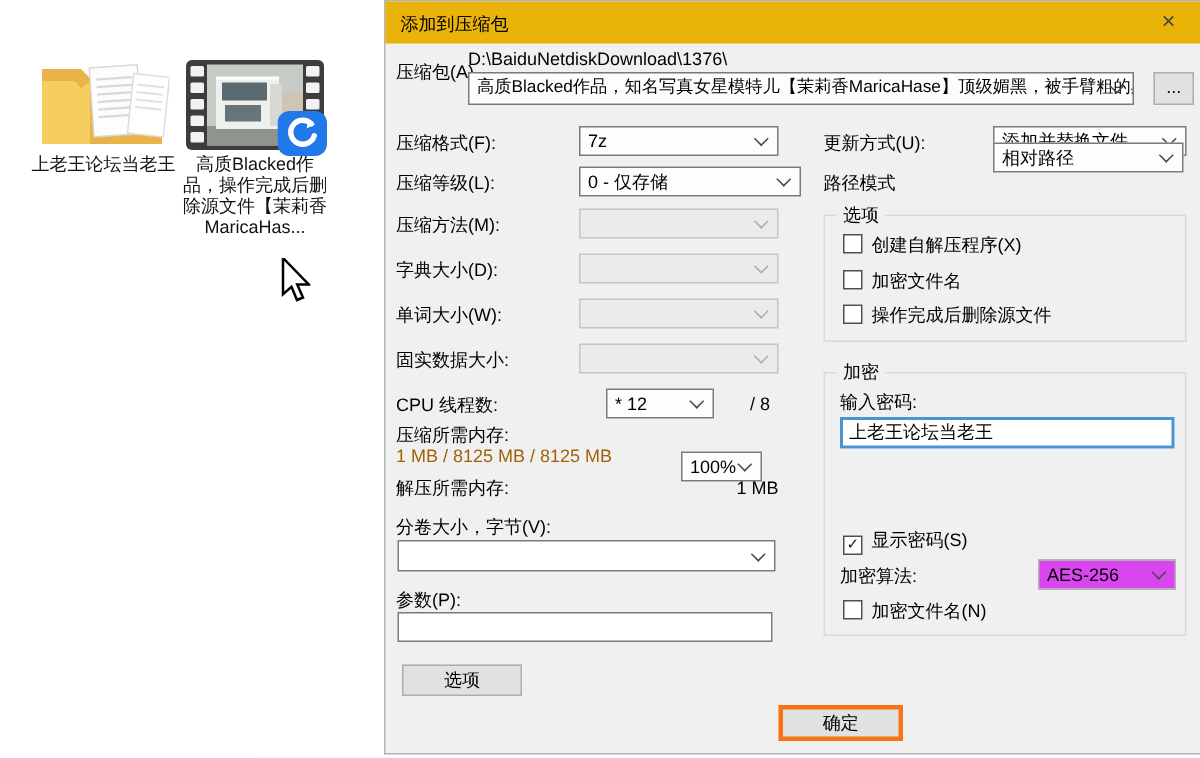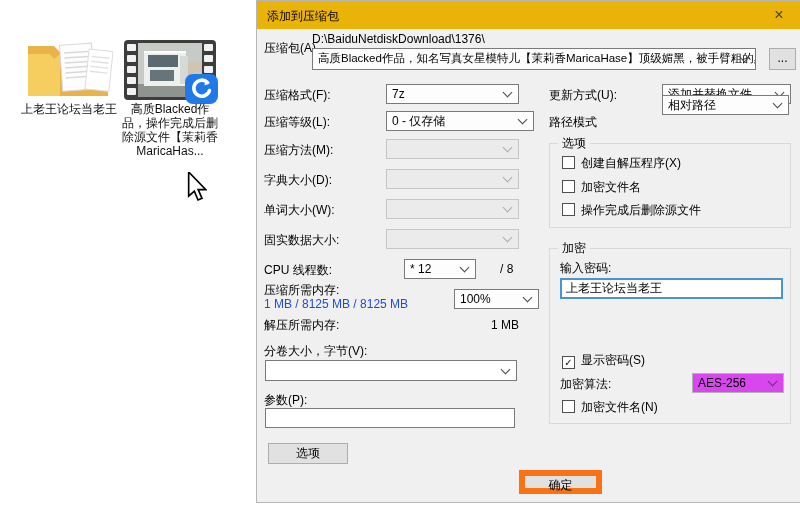--- a/index.html
+++ b/index.html
@@ -14,38 +14,38 @@
   .cursor{position:absolute}
   
   .dialog{
     position:absolute;left:256px;top:0;width:544px;height:503px;box-sizing:border-box;
     background:#f0f0f0;border:1px solid #b6b6b6;border-right:none;
   }
   .titlebar{position:absolute;left:0;top:0;right:0;height:28px;background:#eab308}
   .title{position:absolute;left:10px;top:7px;white-space:nowrap}
   .closebtn{position:absolute;right:0;top:0;width:42px;height:28px;text-align:center;line-height:27px;font-size:16px;color:#444;cursor:default}
   .lbl{position:absolute;white-space:nowrap;line-height:14px}
-  .muted{color:#1d4ed8}
+  .muted{color:#a16207}
   
   .combo{position:absolute;box-sizing:border-box;background:#fdfdfd;border:1px solid #7a7a7a;
          padding:2px 18px 2px 5px;white-space:nowrap;overflow:hidden;line-height:14px}
   .chev{position:absolute;right:7px;top:50%;margin-top:-5px;width:6px;height:6px;
         border-right:1px solid #494949;border-bottom:1px solid #494949;transform:rotate(45deg)}
   .combo.dis{background:#ebebeb;border-color:#c6c6c6}
   .combo.dis .chev{border-color:#adadad}
   .combo.gray{background:#d946ef;border-color:#b2b2b2}
   .combo.small{font-size:11.5px}
   
   .tin{position:absolute;box-sizing:border-box;background:#fff;border:1px solid #7a7a7a;
        font-family:inherit;font-size:12px;padding:1px 4px;outline:none}
   .tin.focus{border:2px solid #4a94d4}
   
   .btn{position:absolute;box-sizing:border-box;background:#e1e1e1;border:1px solid #adadad;
        text-align:center;line-height:18px;cursor:default}
-  .btn.primary{border:6px solid #f97316;line-height:19px}
+  .btn.primary{border:3px solid #f97316;line-height:19px}
   
   .group{position:absolute;box-sizing:border-box;border:1px solid #d9d9d9}
   .legend{position:absolute;top:-8px;left:8px;background:#f0f0f0;padding:0 4px;line-height:14px}
   
   .cbrow{position:absolute;white-space:nowrap;line-height:14px;cursor:default}
   .cbx{display:inline-block;width:11px;height:11px;border:1px solid #4f4f4f;background:#fff;
        vertical-align:-2px;margin-right:6px;text-align:center;line-height:11px;font-size:10px;color:#111}
 </style>
 </head>
 <body>
@@ -170,21 +170,21 @@
   </div>
 
   <div class="lbl" style="left:7px;top:262px">CPU 线程数:</div>
   <div class="combo" style="left:147px;top:258px;width:72px;height:20px">
     <span>* 12</span><span class="chev"></span>
   </div>
   <div class="lbl" style="left:243px;top:261px">/ 8</div>
 
   <div class="lbl" style="left:7px;top:282px">压缩所需内存:</div>
   <div class="lbl muted" style="left:7px;top:296px">1 MB / 8125 MB / 8125 MB</div>
-  <div class="combo" style="left:197px;top:288px;width:85px;height:20px">
+  <div class="combo" style="left:197px;top:300px;width:54px;height:20px">
     <span>100%</span><span class="chev"></span>
   </div>
 
   <div class="lbl" style="left:7px;top:317px">解压所需内存:</div>
   <div class="lbl" style="left:180px;top:317px;width:82px;text-align:right">1 MB</div>
 
   <div class="lbl" style="left:7px;top:343px">分卷大小，字节(V):</div>
   <div class="combo" style="left:8px;top:359px;width:252px;height:21px;background:#fff">
     <span></span><span class="chev"></span>
   </div>

